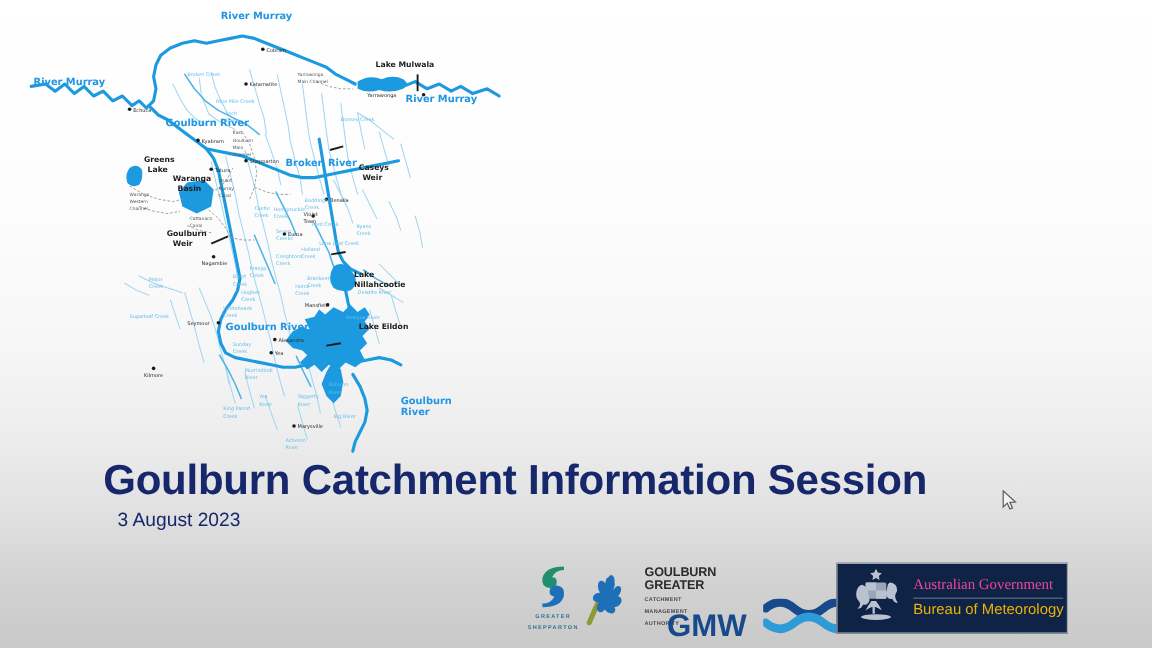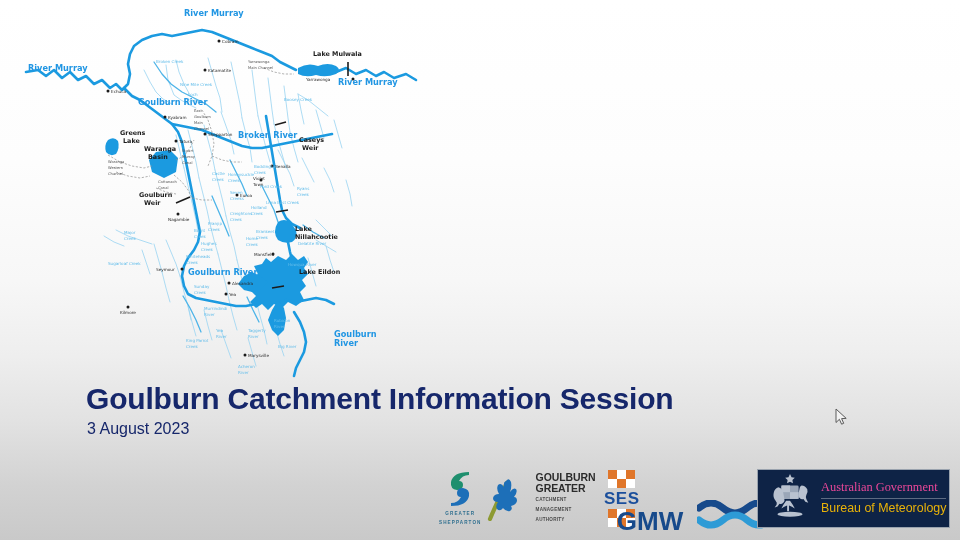--- a/index.html
+++ b/index.html
@@ -31,27 +31,27 @@
   .riv-thin{fill:none;stroke:#9ed6f2;stroke-width:0.85;stroke-linejoin:round;stroke-linecap:round;}
   .chan{fill:none;stroke:#8f8f8f;stroke-width:0.7;stroke-dasharray:2.2 1.6;}
   .lake{fill:#1b9ae0;stroke:none;}
   .town-dot{fill:#1b1b1b;}
   .weir{stroke:#1b1b1b;stroke-width:1.6;stroke-linecap:butt;}
 
   
   #title-block{position:absolute;left:86px;top:383px;}
   #slide-title{
     font-family:"Liberation Sans",sans-serif;
-    font-size:30px;font-weight:bold;color:#16276b;
+    font-size:35px;font-weight:bold;color:#16276b;
     letter-spacing:-0.2px;line-height:1.05;margin:0;white-space:nowrap;
   }
   #slide-date{
     font-family:"Liberation Sans",sans-serif;
     font-size:16px;font-weight:normal;color:#16276b;
-    margin:5px 0 0 1px;line-height:1.1;
+    margin:5px 0 0 12px;line-height:1.1;
   }
 
   
   #logo-bar{
     position:absolute;left:430px;top:458px;width:520px;height:80px;
     display:flex;align-items:center;gap:0px;
   }
   .logo{display:flex;align-items:center;justify-content:center;height:72px;}
 
   
@@ -390,39 +390,20 @@
       <div class="gb-rule"></div>
       <div class="gb-text">
         <div class="gb-t1">GOULBURN</div>
         <div class="gb-t1">GREATER</div>
         <div class="gb-t2">CATCHMENT</div>
         <div class="gb-t2">MANAGEMENT</div>
         <div class="gb-t2">AUTHORITY</div>
       </div>
     </div>
 
-    <div class="logo" id="logo-ses">
-      <div class="ses-check">
-        <div class="ses-o"></div>
-          <div class="ses-w"></div>
-          <div class="ses-o"></div>
-        <div class="ses-w"></div>
-          <div class="ses-o"></div>
-          <div class="ses-w"></div>
-      </div>
-      <div class="ses-word">SES</div>
-      <div class="ses-check">
-        <div class="ses-o"></div>
-          <div class="ses-w"></div>
-          <div class="ses-o"></div>
-        <div class="ses-w"></div>
-          <div class="ses-o"></div>
-          <div class="ses-w"></div>
-      </div>
-    </div>
 
     <div class="logo" id="logo-gmw">
       <div class="gmw-word">GMW</div>
       <div>
         <svg viewBox="0 0 96 30" width="96" height="30">
           <path d="M2 8 Q14 -2 26 8 Q38 18 50 8 Q62 -2 74 8 Q86 18 94 10" stroke="#174a8b" stroke-width="7" fill="none" stroke-linecap="round"></path>
           <path d="M2 20 Q14 30 26 20 Q38 10 50 20 Q62 30 74 20 Q86 10 94 18" stroke="#2e9bd6" stroke-width="7" fill="none" stroke-linecap="round"></path>
         </svg>
       </div>
     </div>

